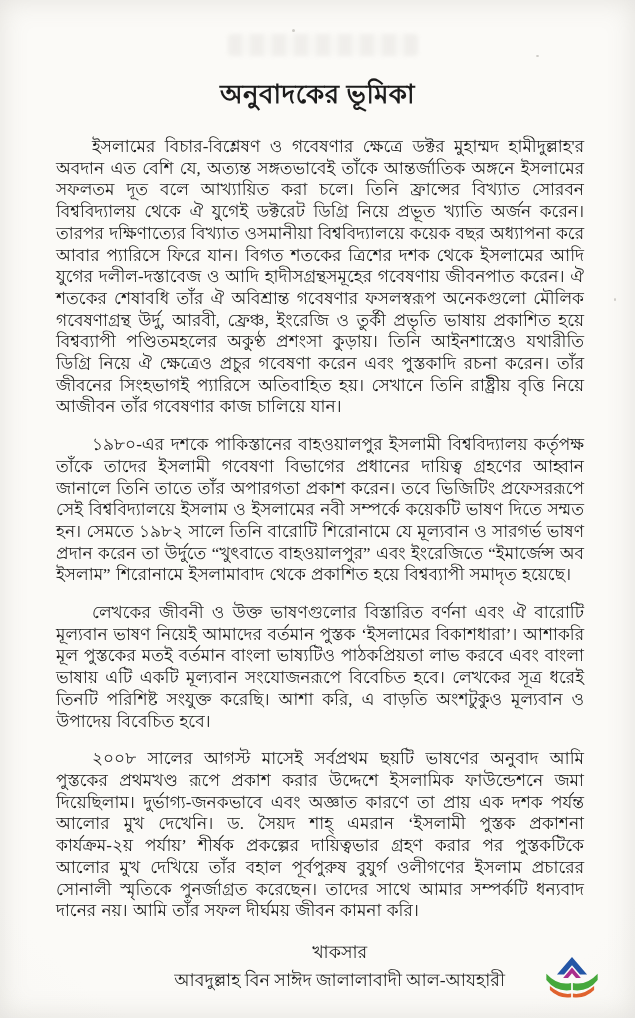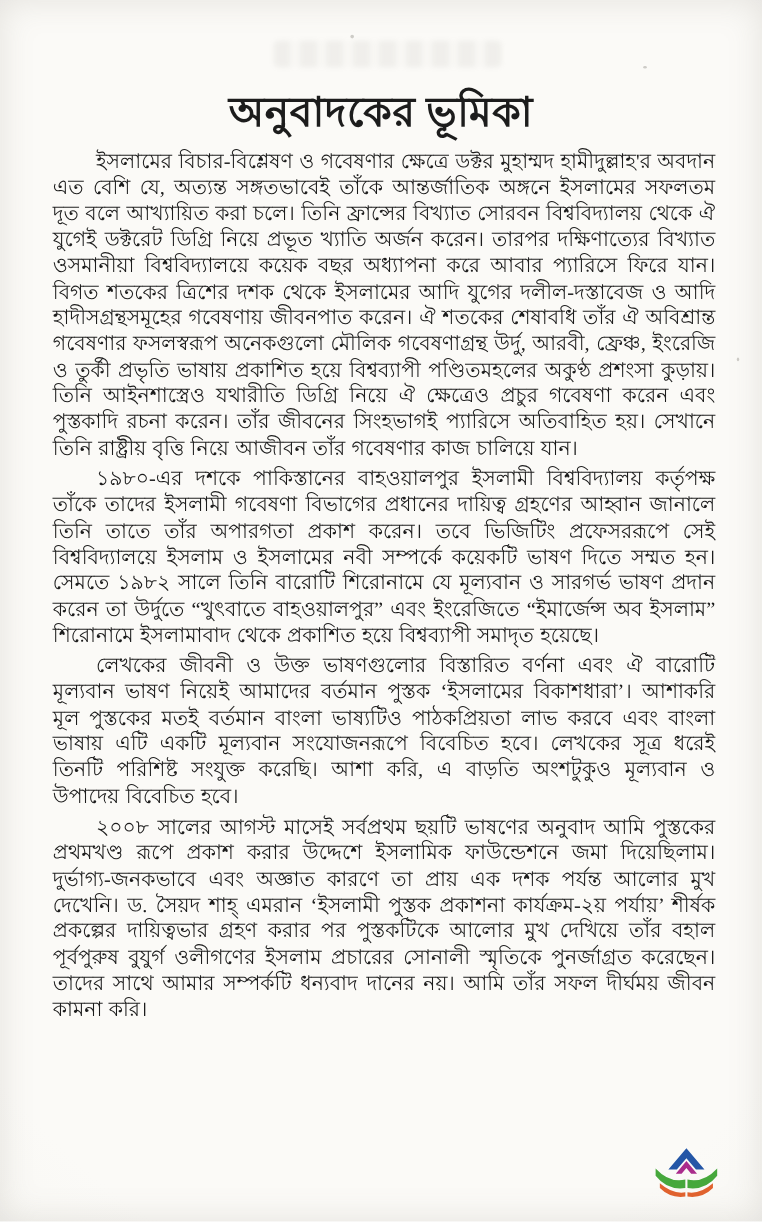--- a/index.html
+++ b/index.html
@@ -40,30 +40,30 @@
     border-radius: 50%;
   }
   .speck.s1 { left: 292px; top: 29px;  width: 3px; height: 3px; }
   .speck.s2 { left: 536px; top: 55px;  width: 3px; height: 2px; }
   .speck.s3 { left: 614px; top: 298px; width: 2px; height: 3px; }
 
   .title {
     margin: 0;
     padding-top: 76px;
     text-align: center;
-    font-size: 34px;
+    font-size: 26px;
     line-height: 38px;
     font-weight: 700;
     letter-spacing: 0.5px;
   }
   .body-text {
     padding: 6px 35px 0 40px; 
   }
   .para {
-    margin: 4px;
+    margin: 16px;
     text-align: justify;
     text-indent: 36px;
     font-size: 17px;
     line-height: 21.7px;
     word-spacing: 1px;
   }
   .signature {
     width: fit-content;
     margin: 10px 95px 0 auto; 
     text-align: center;
@@ -89,20 +89,24 @@
   <div class="speck s3"></div>
 
   <h1 class="title">অনুবাদকের ভূমিকা</h1>
 
   <div class="body-text">
     <p class="para">ইসলামের বিচার-বিশ্লেষণ ও গবেষণার ক্ষেত্রে ডক্টর মুহাম্মদ হামীদুল্লাহ'র অবদান এত বেশি যে, অত্যন্ত সঙ্গতভাবেই তাঁকে আন্তর্জাতিক অঙ্গনে ইসলামের সফলতম দূত বলে আখ্যায়িত করা চলে। তিনি ফ্রান্সের বিখ্যাত সোরবন বিশ্ববিদ্যালয় থেকে ঐ যুগেই ডক্টরেট ডিগ্রি নিয়ে প্রভূত খ্যাতি অর্জন করেন। তারপর দক্ষিণাত্যের বিখ্যাত ওসমানীয়া বিশ্ববিদ্যালয়ে কয়েক বছর অধ্যাপনা করে আবার প্যারিসে ফিরে যান। বিগত শতকের ত্রিশের দশক থেকে ইসলামের আদি যুগের দলীল-দস্তাবেজ ও আদি হাদীসগ্রন্থসমূহের গবেষণায় জীবনপাত করেন। ঐ শতকের শেষাবধি তাঁর ঐ অবিশ্রান্ত গবেষণার ফসলস্বরূপ অনেকগুলো মৌলিক গবেষণাগ্রন্থ উর্দু, আরবী, ফ্রেঞ্চ, ইংরেজি ও তুর্কী প্রভৃতি ভাষায় প্রকাশিত হয়ে বিশ্বব্যাপী পণ্ডিতমহলের অকুণ্ঠ প্রশংসা কুড়ায়। তিনি আইনশাস্ত্রেও যথারীতি ডিগ্রি নিয়ে ঐ ক্ষেত্রেও প্রচুর গবেষণা করেন এবং পুস্তকাদি রচনা করেন। তাঁর জীবনের সিংহভাগই প্যারিসে অতিবাহিত হয়। সেখানে তিনি রাষ্ট্রীয় বৃত্তি নিয়ে আজীবন তাঁর গবেষণার কাজ চালিয়ে যান।</p>
     <p class="para">১৯৮০-এর দশকে পাকিস্তানের বাহওয়ালপুর ইসলামী বিশ্ববিদ্যালয় কর্তৃপক্ষ তাঁকে তাদের ইসলামী গবেষণা বিভাগের প্রধানের দায়িত্ব গ্রহণের আহ্বান জানালে তিনি তাতে তাঁর অপারগতা প্রকাশ করেন। তবে ভিজিটিং প্রফেসররূপে সেই বিশ্ববিদ্যালয়ে ইসলাম ও ইসলামের নবী সম্পর্কে কয়েকটি ভাষণ দিতে সম্মত হন। সেমতে ১৯৮২ সালে তিনি বারোটি শিরোনামে যে মূল্যবান ও সারগর্ভ ভাষণ প্রদান করেন তা উর্দুতে “খুৎবাতে বাহওয়ালপুর” এবং ইংরেজিতে “ইমার্জেন্স অব ইসলাম” শিরোনামে ইসলামাবাদ থেকে প্রকাশিত হয়ে বিশ্বব্যাপী সমাদৃত হয়েছে।</p>
     <p class="para">লেখকের জীবনী ও উক্ত ভাষণগুলোর বিস্তারিত বর্ণনা এবং ঐ বারোটি মূল্যবান ভাষণ নিয়েই আমাদের বর্তমান পুস্তক ‘ইসলামের বিকাশধারা’। আশাকরি মূল পুস্তকের মতই বর্তমান বাংলা ভাষ্যটিও পাঠকপ্রিয়তা লাভ করবে এবং বাংলা ভাষায় এটি একটি মূল্যবান সংযোজনরূপে বিবেচিত হবে। লেখকের সূত্র ধরেই তিনটি পরিশিষ্ট সংযুক্ত করেছি। আশা করি, এ বাড়তি অংশটুকুও মূল্যবান ও উপাদেয় বিবেচিত হবে।</p>
     <p class="para">২০০৮ সালের আগস্ট মাসেই সর্বপ্রথম ছয়টি ভাষণের অনুবাদ আমি পুস্তকের প্রথমখণ্ড রূপে প্রকাশ করার উদ্দেশে ইসলামিক ফাউন্ডেশনে জমা দিয়েছিলাম। দুর্ভাগ্য-জনকভাবে এবং অজ্ঞাত কারণে তা প্রায় এক দশক পর্যন্ত আলোর মুখ দেখেনি। ড. সৈয়দ শাহ্‌ এমরান ‘ইসলামী পুস্তক প্রকাশনা কার্যক্রম-২য় পর্যায়’ শীর্ষক প্রকল্পের দায়িত্বভার গ্রহণ করার পর পুস্তকটিকে আলোর মুখ দেখিয়ে তাঁর বহাল পূর্বপুরুষ বুযুর্গ ওলীগণের ইসলাম প্রচারের সোনালী স্মৃতিকে পুনর্জাগ্রত করেছেন। তাদের সাথে আমার সম্পর্কটি ধন্যবাদ দানের নয়। আমি তাঁর সফল দীর্ঘময় জীবন কামনা করি।</p>
 
+    <div class="signature">
+      <div>খাকসার</div>
+      <div>আবদুল্লাহ বিন সাঈদ জালালাবাদী আল-আযহারী</div>
+    </div>
   </div>
 
   <svg class="logo" viewBox="0 0 60 52" aria-hidden="true">
 
     <path d="M1 20 Q14 34 29 30.5 L29 38.5 Q12 41 1 27 Z" fill="#46a83c"></path>
     <path d="M59 20 Q46 34 31 30.5 L31 38.5 Q48 41 59 27 Z" fill="#46a83c"></path>
 
     <path d="M5 34 Q17 44.5 29 42.5 L29 46.5 Q15 48.5 5 38.5 Z" fill="#e0622e"></path>
     <path d="M55 34 Q43 44.5 31 42.5 L31 46.5 Q45 48.5 55 38.5 Z" fill="#e0622e"></path>
 

